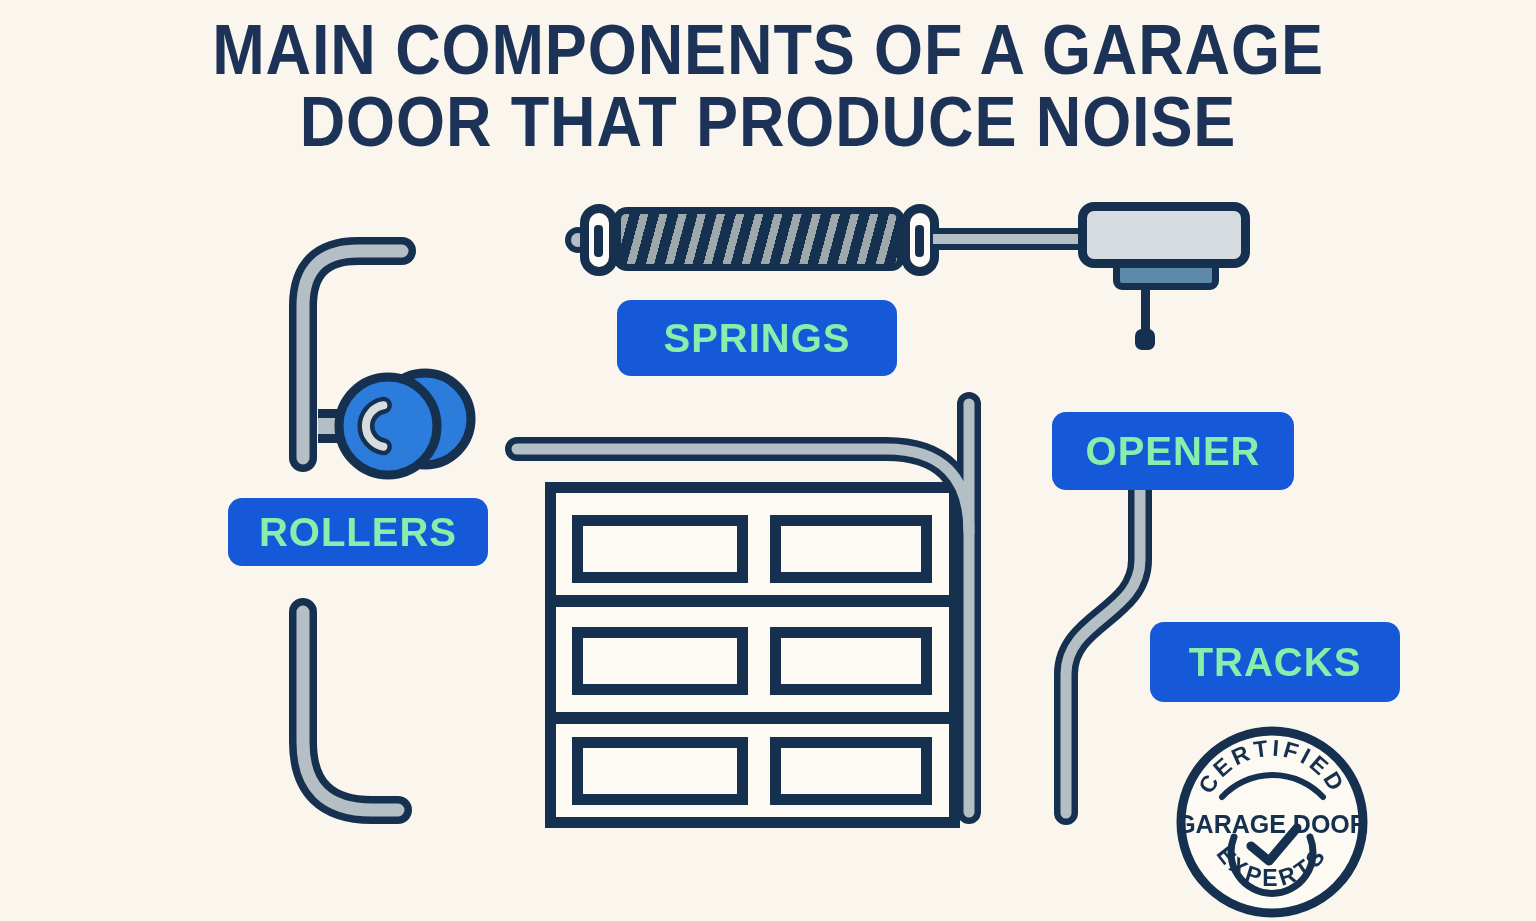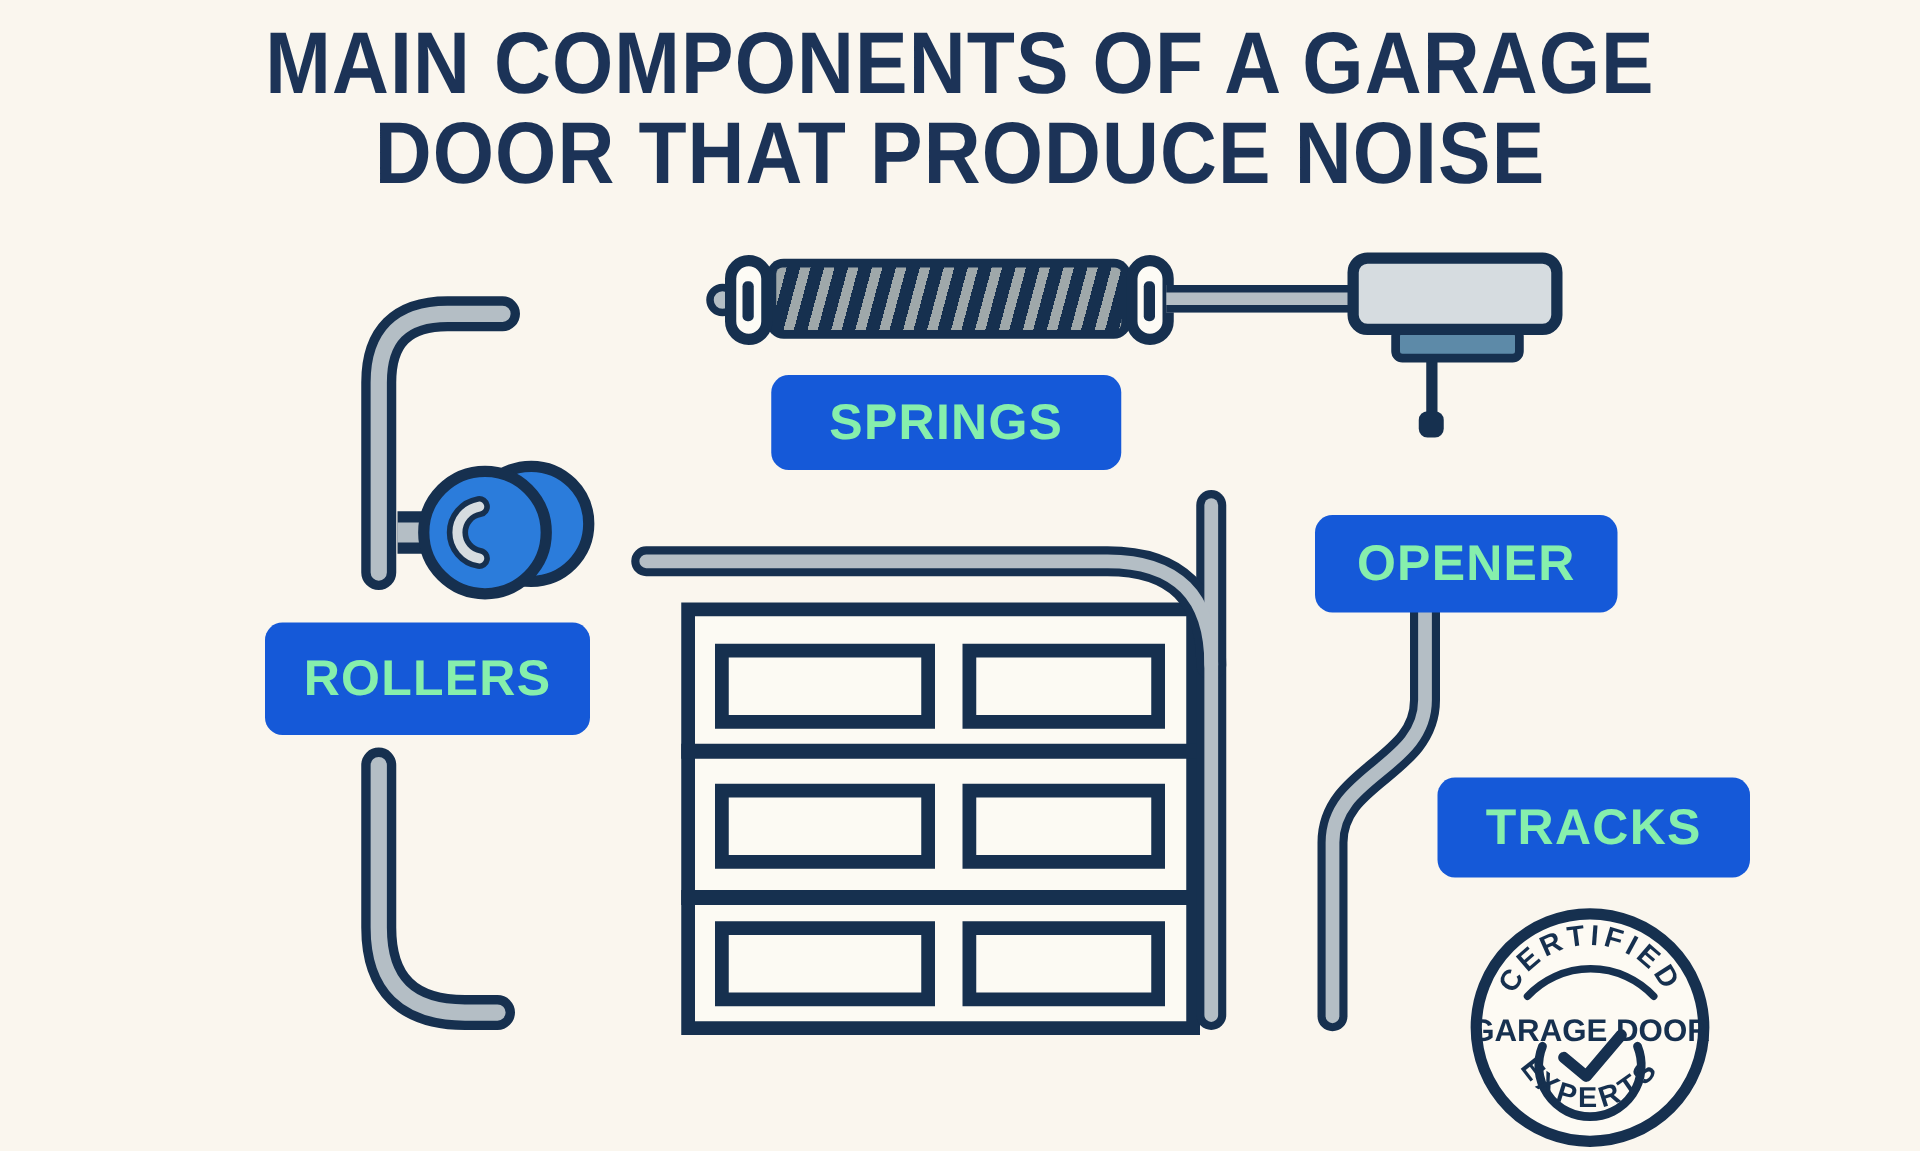--- a/index.html
+++ b/index.html
@@ -31,21 +31,21 @@
     background:#1559D8;
     color:#86efac;
     font-weight:bold;
     font-size:40px;
     letter-spacing:1px;
     border-radius:14px;
     display:flex;align-items:center;justify-content:center;
     box-sizing:border-box;
   }
   .lbl-springs{left:617px;top:300px;width:280px;height:76px;}
-  .lbl-rollers{left:212px;top:498px;width:260px;height:90px;}
+  .lbl-rollers{left:228px;top:498px;width:260px;height:68px;}
   .lbl-opener{left:1052px;top:368px;width:242px;height:78px;margin-top:44px;}
   .lbl-tracks{left:1150px;top:622px;width:250px;height:80px;}
 
   
   .spring{position:absolute;left:565px;top:198px;width:700px;height:95px;}
   .spring .nub{
     position:absolute;left:0px;top:29px;width:26px;height:26px;
     background:#B4BEC5;border:6px solid #16304F;border-radius:13px;
     box-sizing:border-box;
   }

